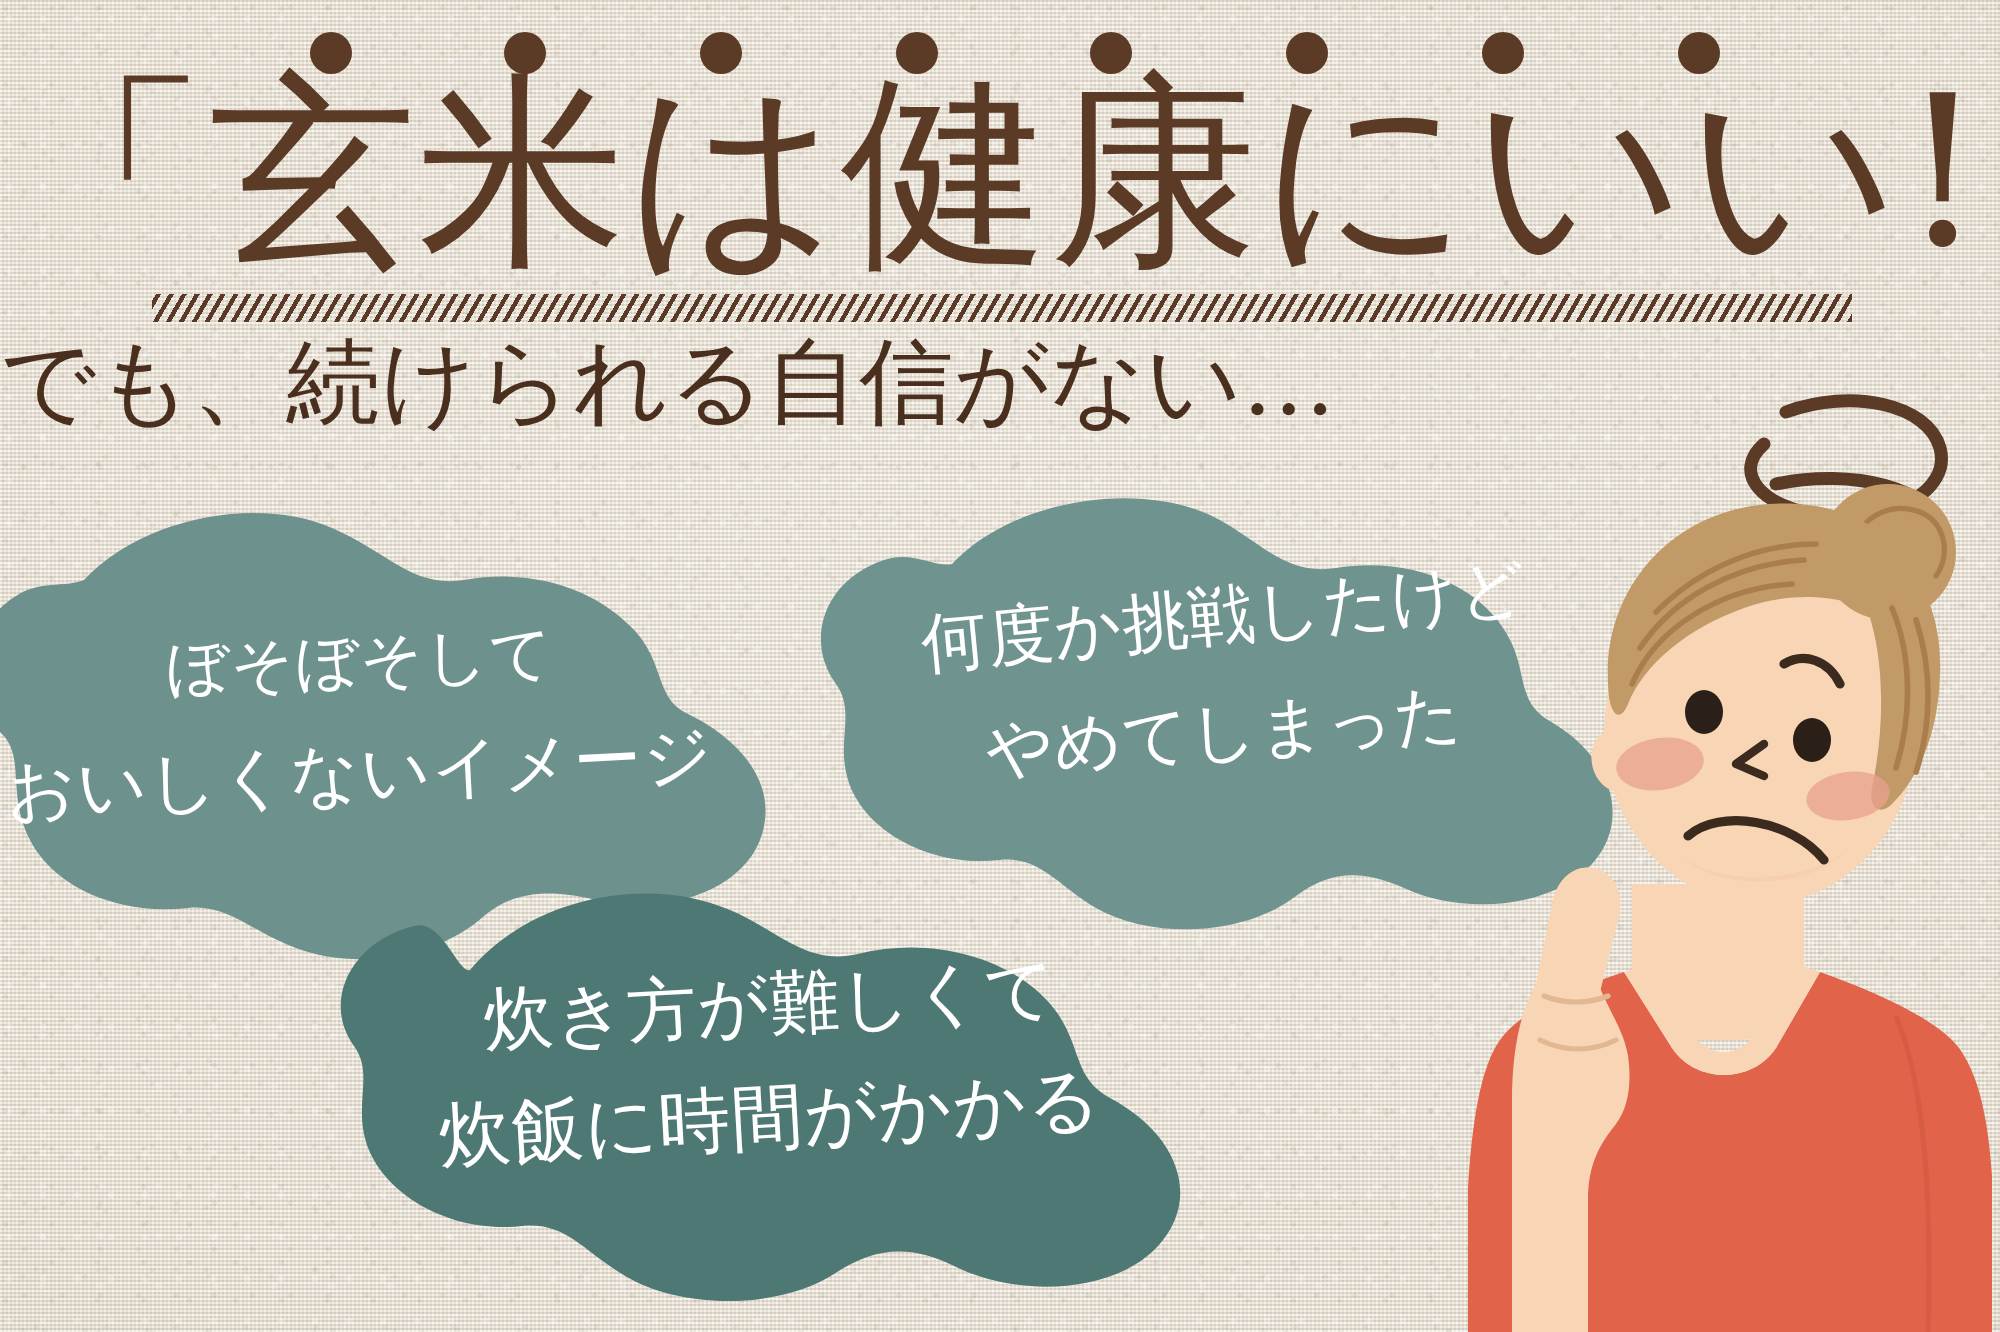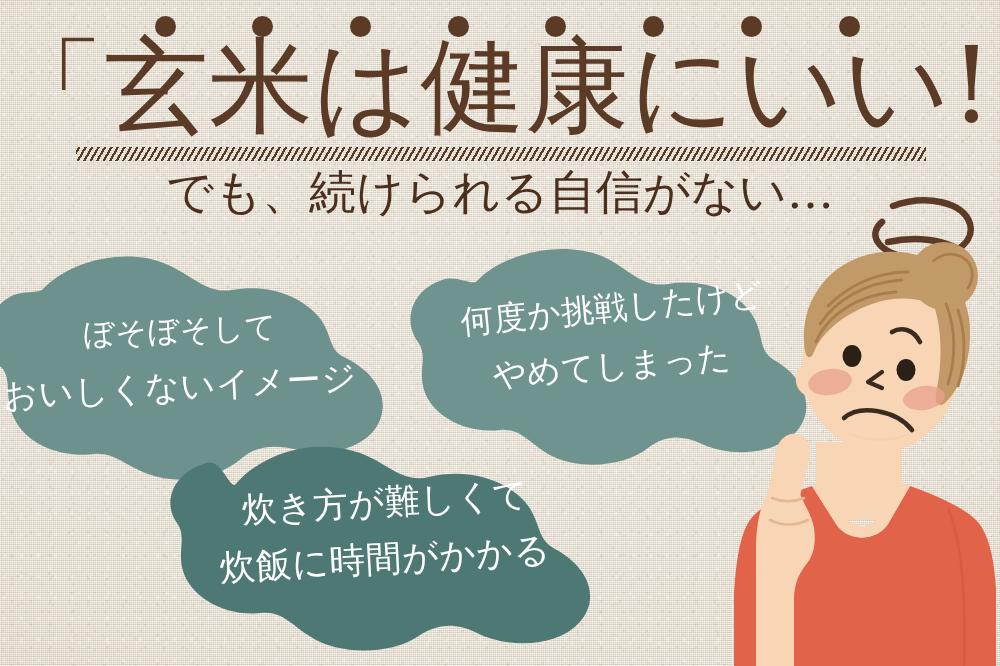--- a/index.html
+++ b/index.html
@@ -81,21 +81,21 @@
     background-image:repeating-linear-gradient(
       -60deg,
       #54331f 0px, #54331f 2.2px,
       rgba(0,0,0,0) 2.2px, rgba(0,0,0,0) 5.6px);
     opacity:.96;
   }
 
   
   #subtitle{
     position:absolute;left:0;top:166px;width:1000px;
-    text-align:center;
+    text-align:left;
     font-family:"DejaVu Serif","Liberation Serif",serif;
     font-size:47px;line-height:1.1;
     color:#4a2f1e;
     white-space:nowrap;
   }
 
   
   .blob{position:absolute;}
   .blob svg{display:block;overflow:visible;}
   .blob .btext{

